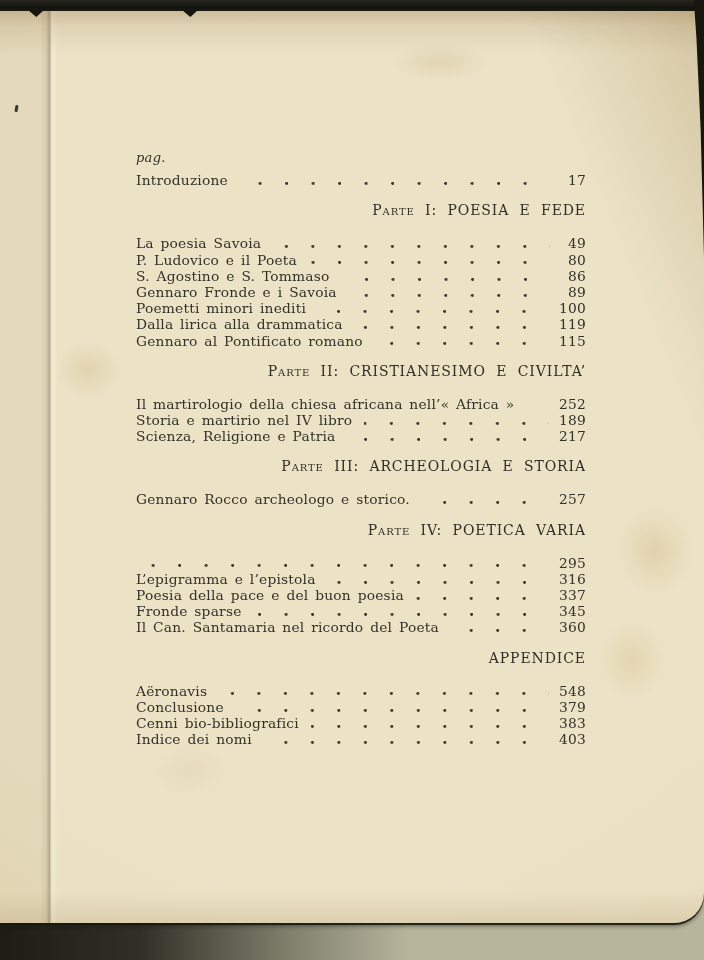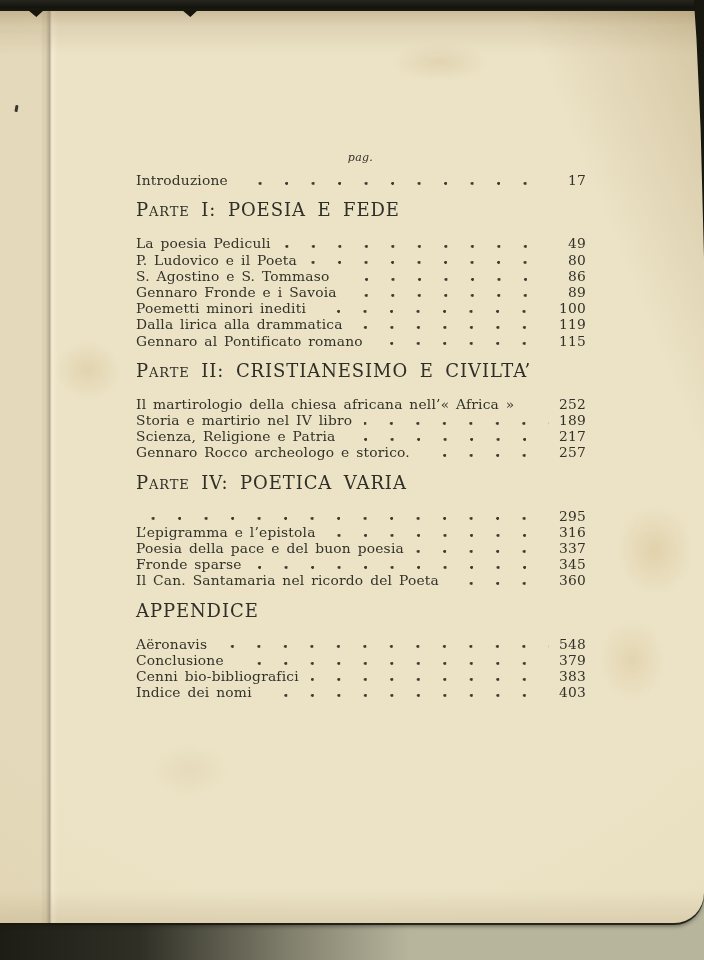--- a/index.html
+++ b/index.html
@@ -66,35 +66,35 @@
     background:#17160f;
     clip-path:polygon(22% 0, 100% 0, 100% 100%, 74% 50%, 42% 15%);
   }
   
   .toc {
     position:absolute; left:136px; top:150px; width:450px; z-index:3;
     color:#32322a; font-size:13.8px; line-height:16.2px;
     letter-spacing:0.2px; word-spacing:2.2px;
   }
   .pag-line {
-    text-align:center; font-style:italic; font-size:11px; padding-right:1px;
+    text-align:left; font-style:italic; font-size:13px; padding-right:1px;
     letter-spacing:0.3px;
   }
   .front { margin-top:6px; }
   .entry { display:flex; align-items:flex-start; white-space:nowrap; }
   .entry-label { flex:0 0 auto; }
   .leader {
     flex:1 1 auto; height:3px; align-self:flex-end; margin:0 10px 3.5px 12px;
     background-image:radial-gradient(circle at 1.6px 1.4px, #3c3a30 1.15px, rgba(60,58,48,0) 1.75px);
     background-size:26.5px 3px; background-repeat:repeat-x; background-position:100% 100%;
   }
   .pageno { flex:0 0 auto; min-width:26px; text-align:right; }
   .heading {
-    text-align:left; font-variant-caps:small-caps;
-    font-size:18px; line-height:16px; letter-spacing:0.9px; word-spacing:5px;
+    text-align:right; font-variant-caps:small-caps;
+    font-size:14px; line-height:16px; letter-spacing:0.9px; word-spacing:5px;
     margin:14px 0 17px 0; color:#2f2f27;
   }
 </style>
 </head>
 <body>
 
 <div class="photo">
 
   <div class="floor-shadow"></div>
 
@@ -111,21 +111,21 @@
     <span class="entry-label">Introduzione</span>
     <span class="leader"></span>
     <span class="pageno">17</span>
   </div>
 </div>
     <div>
   <div>
     <div class="heading">Parte I: POESIA E FEDE</div>
     <div>
   <div class="entry">
-    <span class="entry-label">La poesia Pediculi</span>
+    <span class="entry-label">La poesia Savoia</span>
     <span class="leader"></span>
     <span class="pageno">49</span>
   </div>
 
   <div class="entry">
     <span class="entry-label">P. Ludovico e il Poeta</span>
     <span class="leader"></span>
     <span class="pageno">80</span>
   </div>
 
@@ -178,20 +178,21 @@
 
   <div class="entry">
     <span class="entry-label">Scienza, Religione e Patria</span>
     <span class="leader"></span>
     <span class="pageno">217</span>
   </div>
 </div>
   </div>
 
   <div>
+    <div class="heading">Parte III: ARCHEOLOGIA E STORIA</div>
     <div>
   <div class="entry">
     <span class="entry-label">Gennaro Rocco archeologo e storico.</span>
     <span class="leader"></span>
     <span class="pageno">257</span>
   </div>
 </div>
   </div>
 
   <div>

